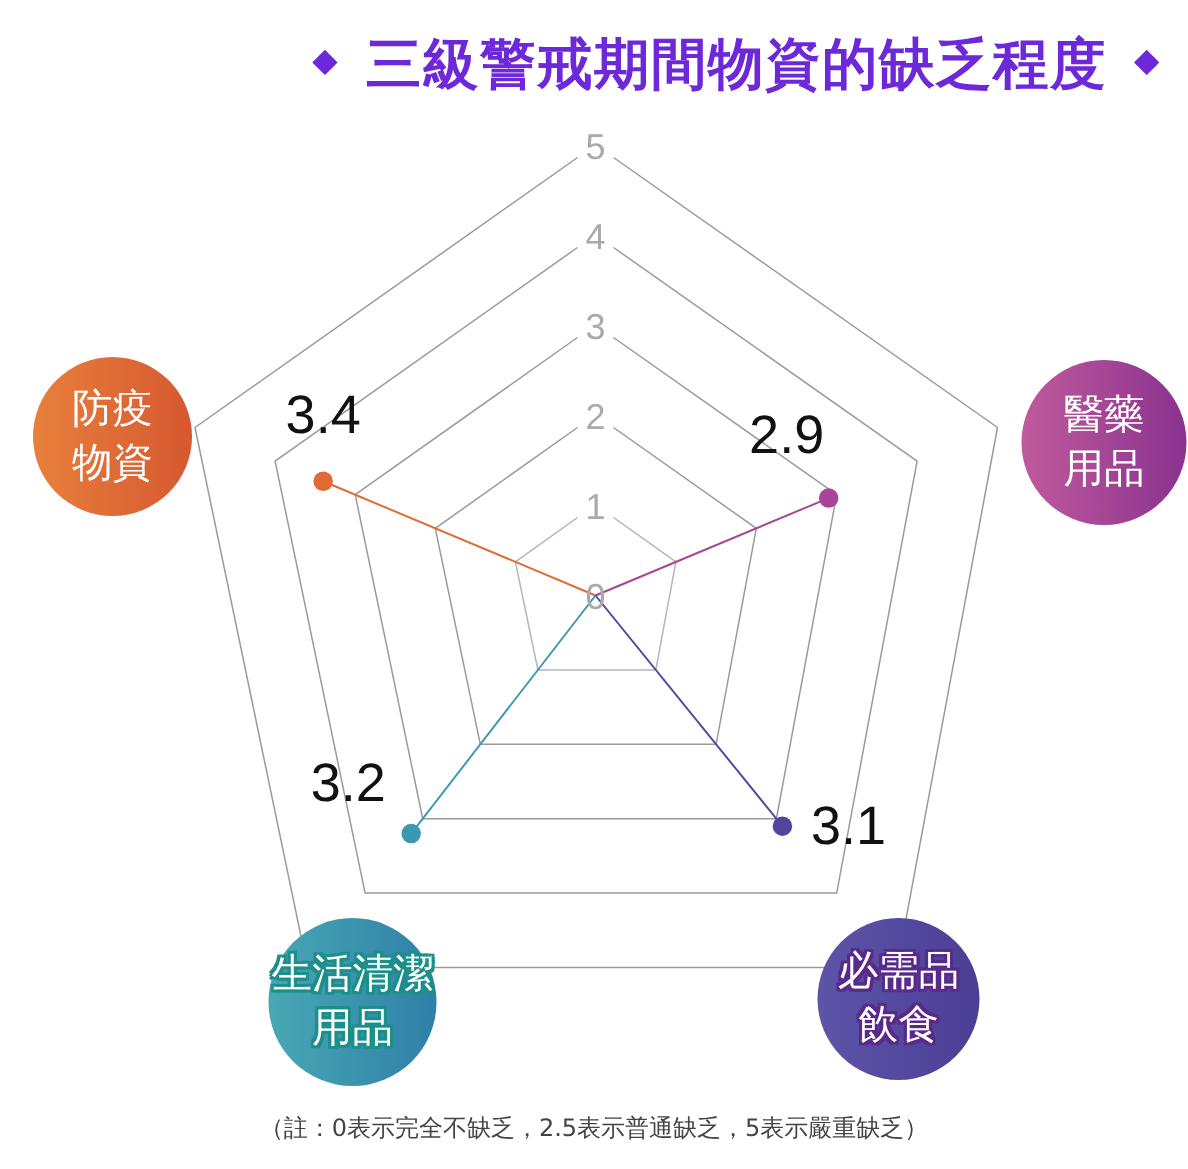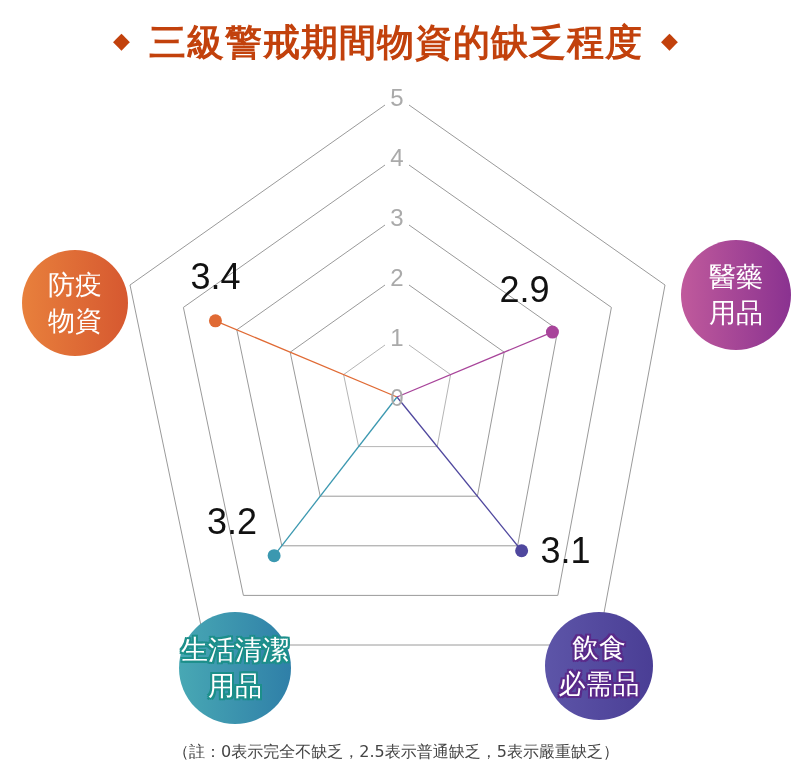--- a/index.html
+++ b/index.html
@@ -1,19 +1,19 @@
 <!DOCTYPE html>
 <html><head>
 <meta charset="utf-8">
 <style>
   html, body { margin: 0; padding: 0; background: #ffffff; }
   body { width: 792px; height: 779px; position: relative; overflow: hidden;
          font-family: "DejaVu Sans", "Liberation Sans", sans-serif; }
-  .title { position: absolute; top: 18px; left: 0; width: 792px; text-align: center;
-           font-size: 37px; font-weight: bold; color: #c2410c; letter-spacing: 1px; }
+  .title { position: absolute; top: 18px; left: 0; width: 792px; text-align: right;
+           font-size: 37px; font-weight: bold; color: #6d28d9; letter-spacing: 1px; }
   .title .diamond { display: inline-block; font-size: 22px; vertical-align: middle; margin: 0 18px; position: relative; top: -4px; }
   svg.radar { position: absolute; left: 0; top: 0; }
   .tick { font-family: "Liberation Sans", sans-serif; font-size: 24px; fill: #aaaaaa; }
   .val { font-family: "Liberation Sans", sans-serif; font-size: 36px; fill: #111; font-weight: normal; }
   .bubble { position: absolute; border-radius: 50%; display: flex; align-items: center; justify-content: center;
             text-align: center; color: #fff; font-size: 27px; line-height: 36px; font-weight: normal; }
   .bubble span { display: block; }
   .bubble.stroke span { text-shadow: -2px -2px 0 var(--sc), 2px -2px 0 var(--sc), -2px 2px 0 var(--sc), 2px 2px 0 var(--sc),
                          0 -2px 0 var(--sc), 0 2px 0 var(--sc), -2px 0 0 var(--sc), 2px 0 0 var(--sc); }
   .note { position: absolute; top: 742px; left: 0; width: 792px; text-align: center; font-size: 16px; color: #444; }
@@ -62,36 +62,36 @@
       <text x="397" y="106" text-anchor="middle" class="tick">5</text>
     </g>
   <g id="vals">
       <text x="215.44" y="288.84000000000003" text-anchor="middle" class="val">3.4</text>
       <text x="524.44" y="302.03999999999996" text-anchor="middle" class="val">2.9</text>
       <text x="565.62" y="562.76" text-anchor="middle" class="val">3.1</text>
       <text x="232.12" y="533.72" text-anchor="middle" class="val">3.2</text>
     </g>
 </svg>
 
-<div class="bubble" id="b0" style="left:22px; top:250px; width:106px; height:106px; background:linear-gradient(90deg,#e8803c,#d65830);">
+<div class="bubble" id="b0" style="left:22px; top:238px; width:106px; height:106px; background:linear-gradient(90deg,#e8803c,#d65830);">
   <div>
       <span>防疫</span>
       <span>物資</span>
     </div>
 </div>
 <div class="bubble" id="b1" style="left:681px; top:240px; width:110px; height:110px; background:linear-gradient(90deg,#c05a9c,#8a3290);">
   <div>
       <span>醫藥</span>
       <span>用品</span>
     </div>
 </div>
 <div class="bubble stroke" id="b2" style="--sc:#5a2a8a; left:545px; top:612px; width:108px; height:108px; background:linear-gradient(90deg,#5d55a8,#4a3e95);">
   <div>
+      <span>必需品</span>
       <span>飲食</span>
-      <span>必需品</span>
     </div>
 </div>
 <div class="bubble stroke" id="b3" style="--sc:#1c8f8a; left:154px; top:612px; width:112px; height:112px; background:linear-gradient(90deg,#48a8b4,#2f7fa8); overflow:visible;margin-left:25px;">
   <div style="white-space:nowrap;">
       <span style="margin-left:-14px; margin-right:-14px;">生活清潔</span>
       <span>用品</span>
     </div>
 </div>
 
 <div class="note">（註：0表示完全不缺乏，2.5表示普通缺乏，5表示嚴重缺乏）</div>

